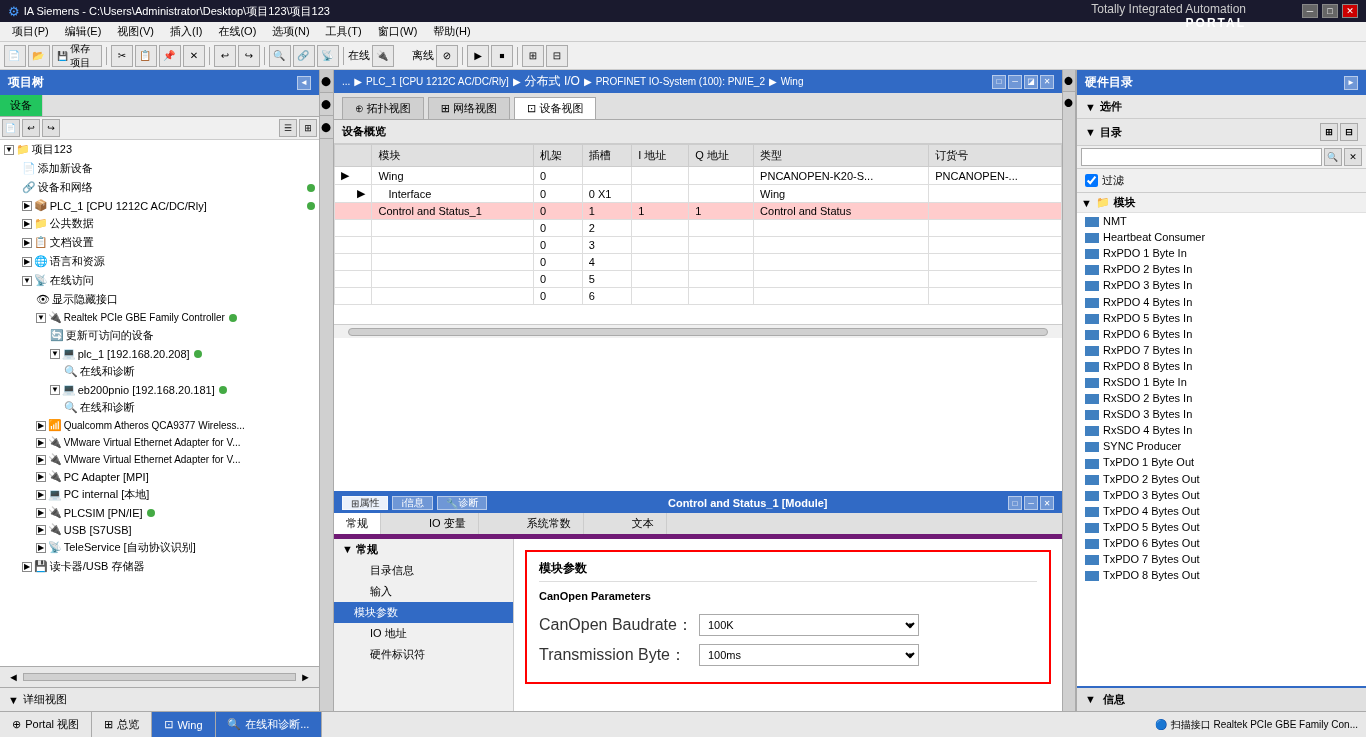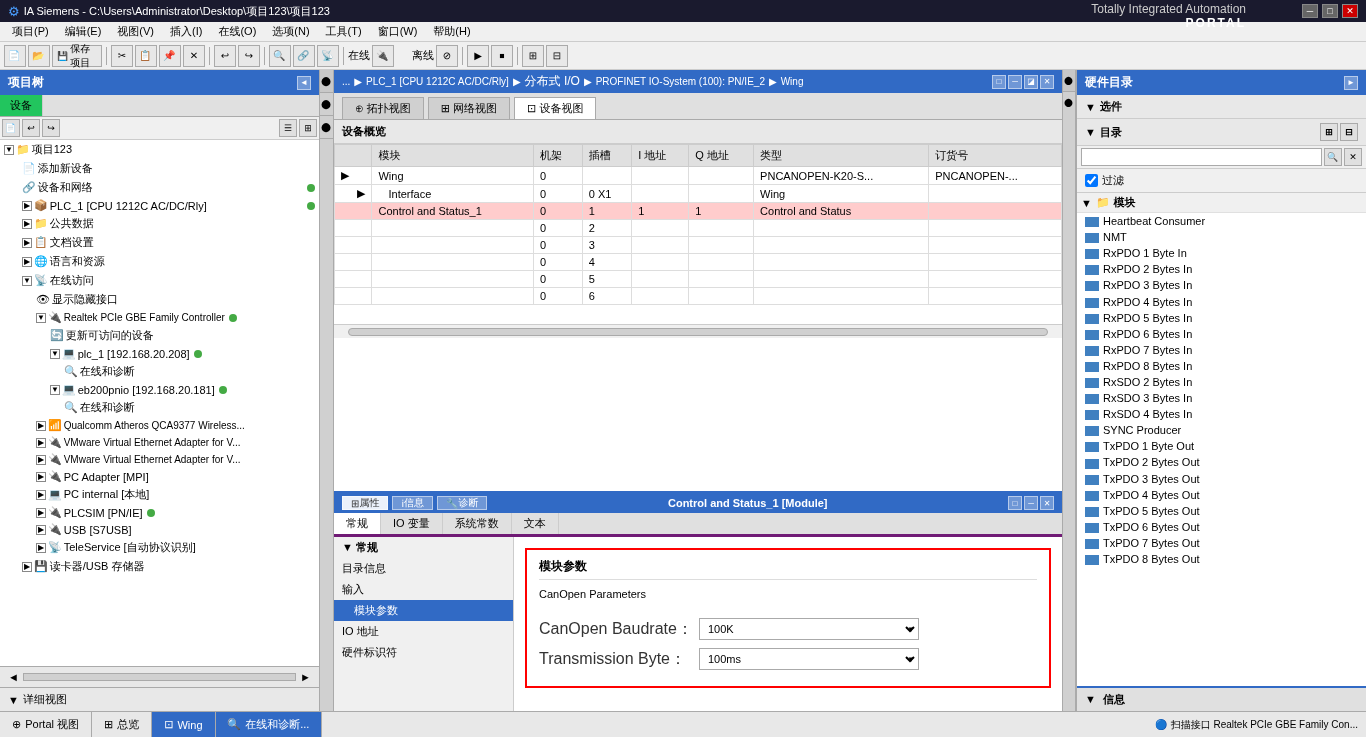--- a/index.html
+++ b/index.html
@@ -56,28 +56,28 @@
     
     
     .table-container { flex: 1; overflow: auto; }
     table { width: 100%; border-collapse: collapse; font-size: 11px; }
     th { background: #e0e0e0; border: 1px solid #ccc; padding: 3px 6px; text-align: left; font-weight: normal; position: sticky; top: 0; }
     td { border: 1px solid #ddd; padding: 2px 6px; }
     
     
     .properties-panel { height: 220px; border-top: 2px solid #316ac5; display: flex; flex-direction: column; background: #f5f5f5; }
     .properties-title-bar { background: #316ac5; color: white; padding: 3px 8px; display: flex; align-items: center; justify-content: space-between; font-size: 11px; }
-    .properties-tabs { display: flex; background: #e0e0e0; border-bottom: 3px solid #701a75; }
+    .properties-tabs { display: flex; background: #e0e0e0; border-bottom: 5px solid #701a75; gap: 36px; }
     .prop-tab { padding: 3px 12px; cursor: pointer; border-right: 1px solid #ccc; font-size: 11px; }
     .prop-tab.active { background: white; }
     
     .properties-content { display: flex; flex: 1; overflow: hidden; }
     .prop-left { width: 180px; background: #f0f0f0; border-right: 1px solid #ccc; overflow-y: auto; }
     .prop-tree-section { padding: 3px 8px; font-weight: bold; font-size: 11px; }
-    .prop-tree-child { padding: 3px 8px 3px 8px; cursor: pointer; font-size: 11px; }
+    .prop-tree-child { padding: 3px 8px 3px 36px; cursor: pointer; font-size: 11px; }
     .param-group-title { font-weight: bold; margin-bottom: 8px; }
     .param-row { display: flex; align-items: center; margin-bottom: 8px; }
     .param-label { width: 160px; font-size: 16px; color: #333; }
     .param-select { width: 220px; height: 22px; border: 1px solid #aaa; background: white; font-size: 11px; padding: 1px 4px; cursor: pointer; }
     .param-select-wrapper { position: relative; display: inline-block; }
     .param-select-wrapper::after { content: '▼'; position: absolute; right: 4px; top: 50%; transform: translateY(-50%); font-size: 8px; pointer-events: none; }
     
     
     .right-sidebar { width: 290px; background: #f5f5f5; border-left: 1px solid #aaa; display: flex; flex-direction: column; }
     .right-sidebar-header { background: #316ac5; color: white; padding: 4px 8px; font-weight: bold; display: flex; align-items: center; justify-content: space-between; font-size: 12px; }
@@ -518,21 +518,21 @@
           <div class="prop-tree-child selected" style="background:#316ac5; color:white; padding:3px 8px 3px 20px;">模块参数</div>
           <div class="prop-tree-child">IO 地址</div>
           <div class="prop-tree-child">硬件标识符</div>
         </div>
 
         <div class="prop-right-content">
           <div class="section-box" style="border:1px solid #ccc; padding:8px 12px; margin:4px; background:white; position:relative;">
 
             <div style="position:absolute; top:-2px; left:-2px; right:-2px; bottom:-2px; border:2px solid red; pointer-events:none;"></div>
             <div class="section-box-title" style="font-weight:bold; font-size:12px; margin-bottom:8px; border-bottom:1px solid #ddd; padding-bottom:4px;">模块参数</div>
-            <div class="param-group-title" style="font-weight:normal; margin-bottom:18px;">CanOpen Parameters</div>
+            <div class="param-group-title" style="font-weight:bold; margin-bottom:12px;">CanOpen Parameters</div>
 
             <div class="param-row">
               <span class="param-label">CanOpen Baudrate：</span>
               <div class="param-select-wrapper">
                 <select class="param-select">
                   <option>100K</option>
                   <option>10K</option>
                   <option>20K</option>
                   <option>50K</option>
                   <option>125K</option>
@@ -605,28 +605,28 @@
     </div>
 
     <div class="catalog-tree">
       <div class="catalog-group">
         <span>▼</span>
         <span style="color:#f0c040;">📁</span>
         <span>模块</span>
       </div>
       <div class="catalog-item">
         <span><span style="width:14px; height:10px; background:#4080c0; display:inline-block; vertical-align:middle;"></span></span>
+        <span>NMT</span>
+      </div>
+      <div class="catalog-item">
+        <span><span style="width:14px; height:10px; background:#4080c0; display:inline-block; vertical-align:middle;"></span></span>
         <span>Heartbeat Consumer</span>
       </div>
       <div class="catalog-item">
         <span><span style="width:14px; height:10px; background:#4080c0; display:inline-block; vertical-align:middle;"></span></span>
-        <span>NMT</span>
-      </div>
-      <div class="catalog-item">
-        <span><span style="width:14px; height:10px; background:#4080c0; display:inline-block; vertical-align:middle;"></span></span>
         <span>RxPDO 1 Byte In</span>
       </div>
       <div class="catalog-item">
         <span><span style="width:14px; height:10px; background:#4080c0; display:inline-block; vertical-align:middle;"></span></span>
         <span>RxPDO 2 Bytes In</span>
       </div>
       <div class="catalog-item">
         <span><span style="width:14px; height:10px; background:#4080c0; display:inline-block; vertical-align:middle;"></span></span>
         <span>RxPDO 3 Bytes In</span>
       </div>
@@ -642,20 +642,24 @@
         <span><span style="width:14px; height:10px; background:#4080c0; display:inline-block; vertical-align:middle;"></span></span>
         <span>RxPDO 6 Bytes In</span>
       </div>
       <div class="catalog-item">
         <span><span style="width:14px; height:10px; background:#4080c0; display:inline-block; vertical-align:middle;"></span></span>
         <span>RxPDO 7 Bytes In</span>
       </div>
       <div class="catalog-item">
         <span><span style="width:14px; height:10px; background:#4080c0; display:inline-block; vertical-align:middle;"></span></span>
         <span>RxPDO 8 Bytes In</span>
+      </div>
+      <div class="catalog-item">
+        <span><span style="width:14px; height:10px; background:#4080c0; display:inline-block; vertical-align:middle;"></span></span>
+        <span>RxSDO 1 Byte In</span>
       </div>
       <div class="catalog-item">
         <span><span style="width:14px; height:10px; background:#4080c0; display:inline-block; vertical-align:middle;"></span></span>
         <span>RxSDO 2 Bytes In</span>
       </div>
       <div class="catalog-item">
         <span><span style="width:14px; height:10px; background:#4080c0; display:inline-block; vertical-align:middle;"></span></span>
         <span>RxSDO 3 Bytes In</span>
       </div>
       <div class="catalog-item">

